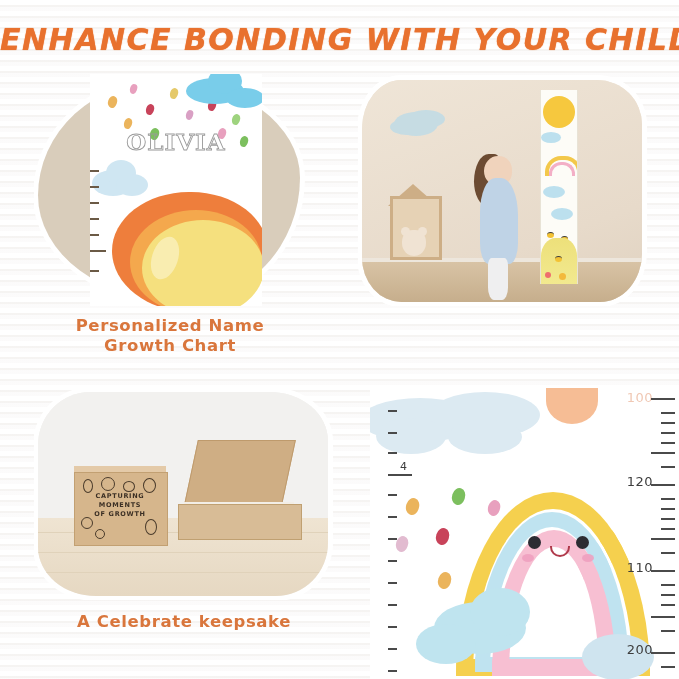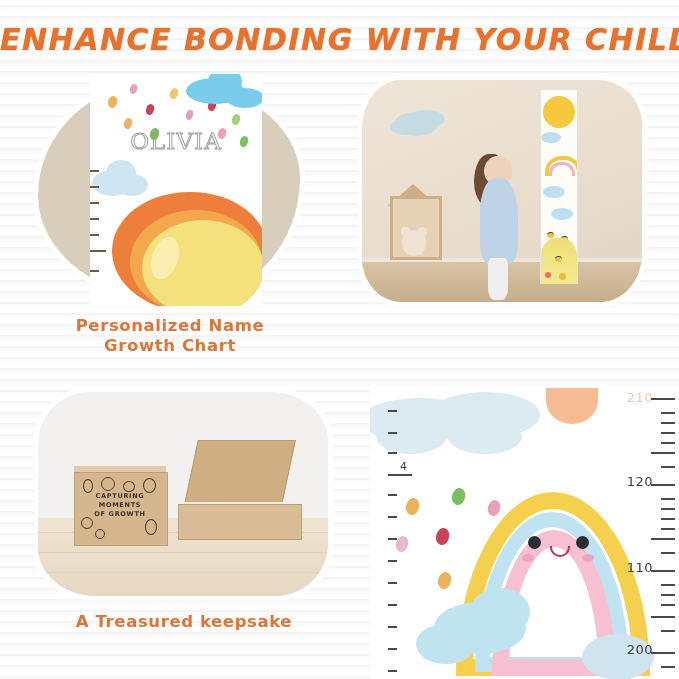--- a/index.html
+++ b/index.html
@@ -42,21 +42,21 @@
     position:absolute;text-align:center;
     color:#D9763C;
     font-family:"DejaVu Sans", sans-serif;
     font-size:16.5px;line-height:20px;
     font-weight:600;
     letter-spacing:.6px;
     white-space:pre-line;
   }
 
   
-  #panel1{left:34px;top:74px;width:272px;height:232px;}
+  #panel1{left:34px;top:74px;width:272px;height:232px;font-weight:bold;}
   .blob1{
     position:absolute;left:4px;top:6px;width:262px;height:222px;
     background:#D9CDBB;
     border-radius:48% 52% 45% 55% / 52% 44% 56% 48%;
     box-shadow:0 0 0 5px #ffffff;
   }
   .chart1{
     position:absolute;left:56px;top:0px;width:172px;height:232px;
     background:#ffffff;overflow:hidden;
   }
@@ -311,21 +311,21 @@
         <div class="doodle" style="left:68px;top:5px;width:11px;height:13px;"></div>
         <div class="doodle" style="left:6px;top:44px;width:10px;height:10px;"></div>
         <div class="doodle" style="left:70px;top:46px;width:10px;height:14px;"></div>
         <div class="doodle" style="left:20px;top:56px;width:8px;height:8px;"></div>
       </div>
       <div class="boxtext">CAPTURING
 MOMENTS
 OF GROWTH</div>
     </div>
   </div>
-  <div class="caption" id="cap3">A Treasured keepsake</div>
+  <div class="caption" id="cap3">A Celebrate keepsake</div>
 
   <div class="panel" id="panel4">
 
     <div class="p4-cloud" style="left:-10px;top:10px;width:120px;height:44px;"></div>
     <div class="p4-cloud" style="left:60px;top:4px;width:110px;height:46px;"></div>
     <div class="p4-cloud" style="left:6px;top:30px;width:70px;height:36px;"></div>
     <div class="p4-cloud" style="left:78px;top:32px;width:74px;height:34px;"></div>
 
     <div style="position:absolute;left:176px;top:-10px;width:52px;height:46px;background:#F5B183;border-radius:0 0 60% 60%;opacity:.85;"></div>
 
@@ -345,21 +345,21 @@
     <div class="rb-cheek" style="left:152px;top:166px;"></div>
     <div class="rb-cheek" style="left:212px;top:166px;"></div>
     <div class="rb-smile" style="left:180px;top:158px;"></div>
 
     <div class="p4-cloud-big" style="left:64px;top:214px;width:92px;height:52px;background:#BFE4EF;"></div>
     <div class="p4-cloud-big" style="left:100px;top:200px;width:60px;height:48px;background:#BFE4EF;"></div>
     <div class="p4-cloud-big" style="left:46px;top:236px;width:60px;height:40px;background:#BFE4EF;"></div>
     <div class="p4-cloud-big" style="left:212px;top:246px;width:72px;height:46px;background:#CFE4EF;"></div>
 
     <div class="ruler-right">
-      <div class="rnum faded" style="top:2px;">210</div>
+      <div class="rnum faded" style="top:2px;">100</div>
       <div class="rtick" style="top:10px;width:24px;"></div>
       <div class="rtick" style="top:24px;width:14px;"></div>
       <div class="rtick" style="top:34px;width:14px;"></div>
       <div class="rtick" style="top:44px;width:14px;"></div>
       <div class="rtick" style="top:54px;width:14px;"></div>
       <div class="rtick" style="top:64px;width:24px;"></div>
       <div class="rtick" style="top:78px;width:14px;"></div>
       <div class="rnum" style="top:86px;">120</div>
       <div class="rtick" style="top:96px;width:24px;"></div>
       <div class="rtick" style="top:110px;width:14px;"></div>

